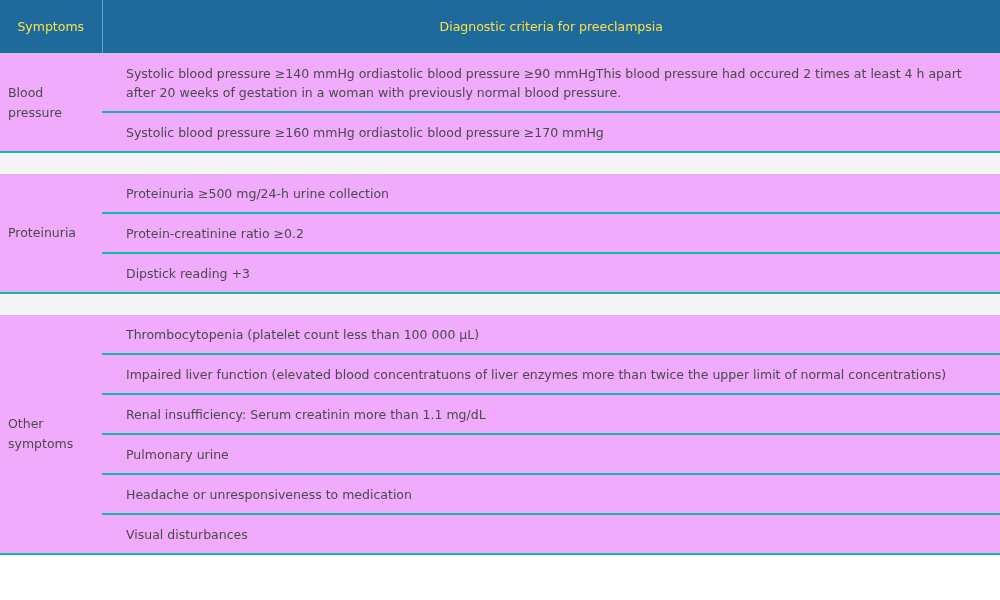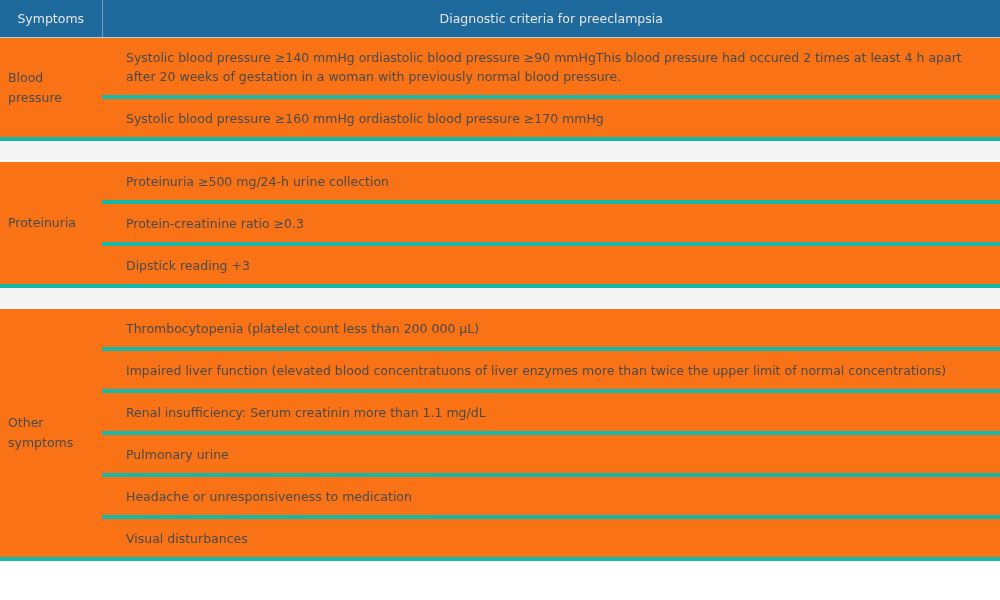--- a/index.html
+++ b/index.html
@@ -8,34 +8,34 @@
       width: 1000px;
       border-collapse: collapse;
       font-size: 12.5px;
       color: #4a4a4a;
       table-layout: fixed;
     }
     col.c1 { width: 102px; }
     col.c2 { width: 898px; }
     thead th {
       background: #1f6a9c;
-      color: #e5e5e5;
+      color: #fde047;
       font-weight: normal;
       height: 37px;
-      padding: 0;
+      padding: 8px;
       text-align: center;
       border-right: 1px solid #6f9fc0;
       border-bottom: 1px solid #b7cfe0;
     }
     thead th:last-child { border-right: none; }
     tbody td {
-      background: #f97316;
+      background: #f0abfc;
       padding: 0;
       vertical-align: middle;
-      border-bottom: 4px solid #14b8a6;
+      border-bottom: 2px solid #14b8a6;
     }
     td.sym {
       text-align: left;
       line-height: 20px;
       padding: 0 8px;
     }
     td.crit-cell {
       padding: 0 24px;
       line-height: 19px;
       height: 38px;
@@ -68,32 +68,32 @@
     </tr>
     <tr class="spacer">
         <td colspan="2"></td>
       </tr>
 
     <tr>
       <td class="sym" rowspan="3">Proteinuria</td>
       <td class="crit-cell">Proteinuria ≥500 mg/24-h urine collection</td>
     </tr>
     <tr>
-      <td class="crit-cell">Protein-creatinine ratio ≥0.3</td>
+      <td class="crit-cell">Protein-creatinine ratio ≥0.2</td>
     </tr>
     <tr>
       <td class="crit-cell">Dipstick reading +3</td>
     </tr>
     <tr class="spacer">
         <td colspan="2"></td>
       </tr>
 
     <tr>
       <td class="sym" rowspan="6">Other symptoms</td>
-      <td class="crit-cell">Thrombocytopenia (platelet count less than 200 000 μL)</td>
+      <td class="crit-cell">Thrombocytopenia (platelet count less than 100 000 μL)</td>
     </tr>
     <tr>
       <td class="crit-cell">Impaired liver function (elevated blood concentratuons of liver enzymes more than twice the upper limit of normal concentrations)</td>
     </tr>
     <tr>
       <td class="crit-cell">Renal insufficiency: Serum creatinin more than 1.1 mg/dL</td>
     </tr>
     <tr>
       <td class="crit-cell">Pulmonary urine</td>
     </tr>

